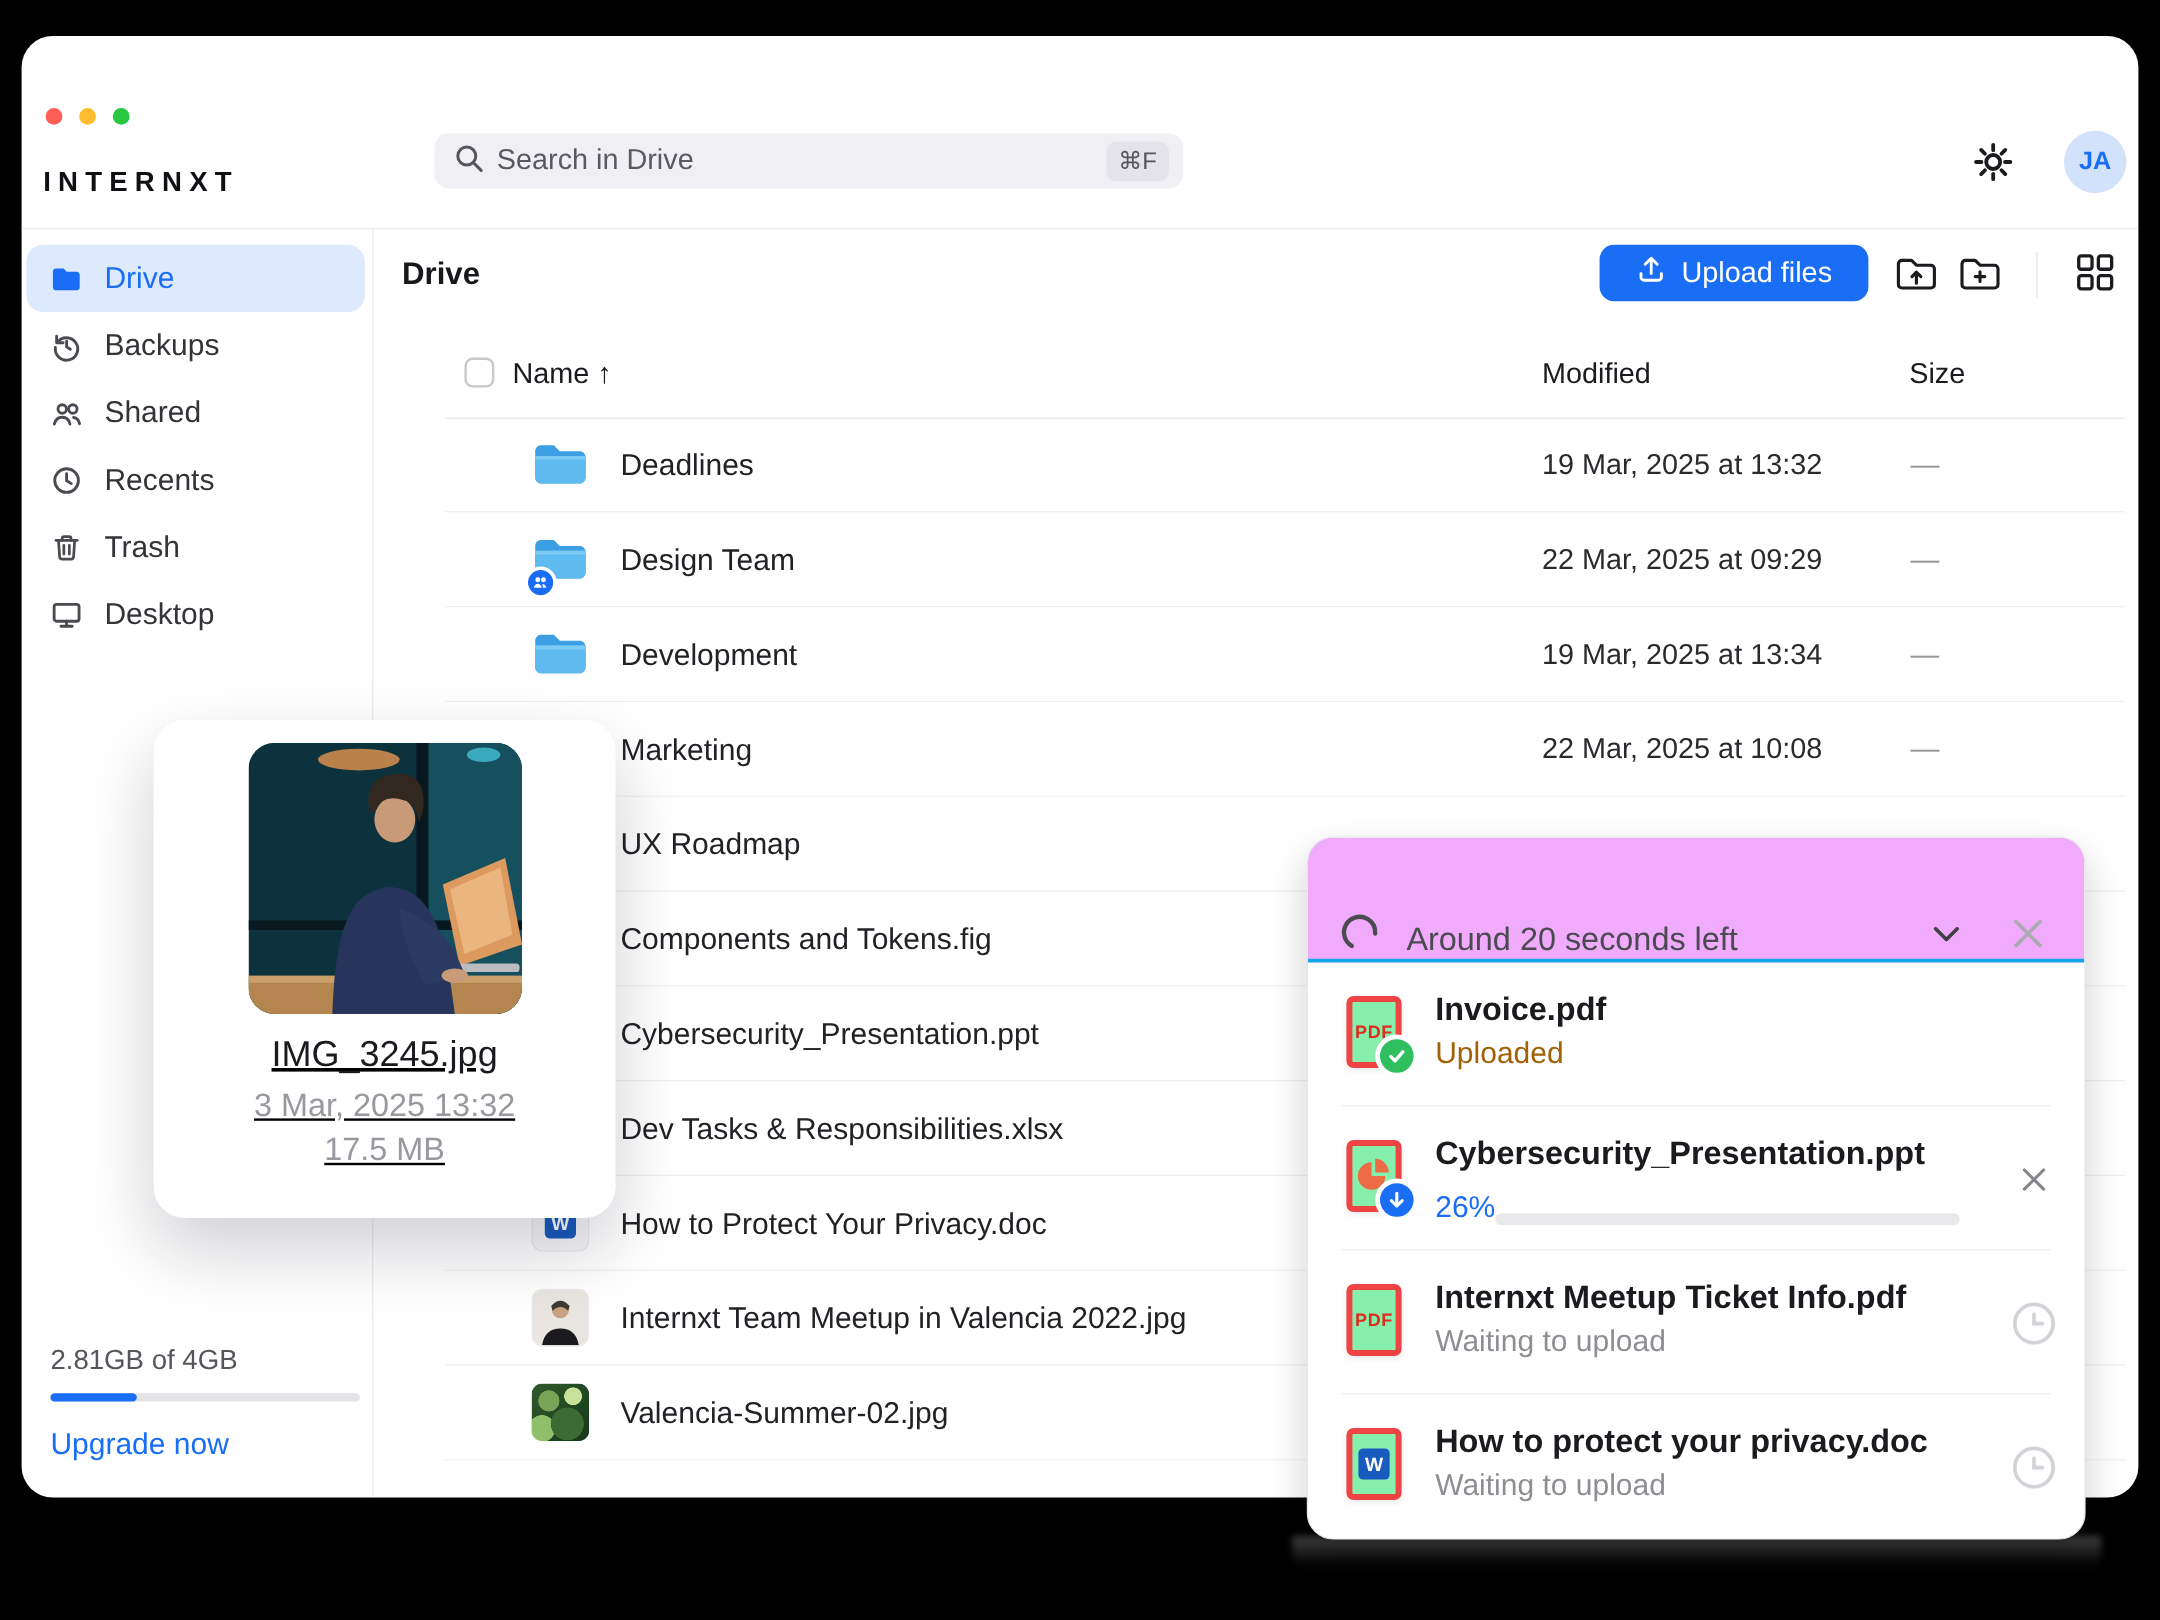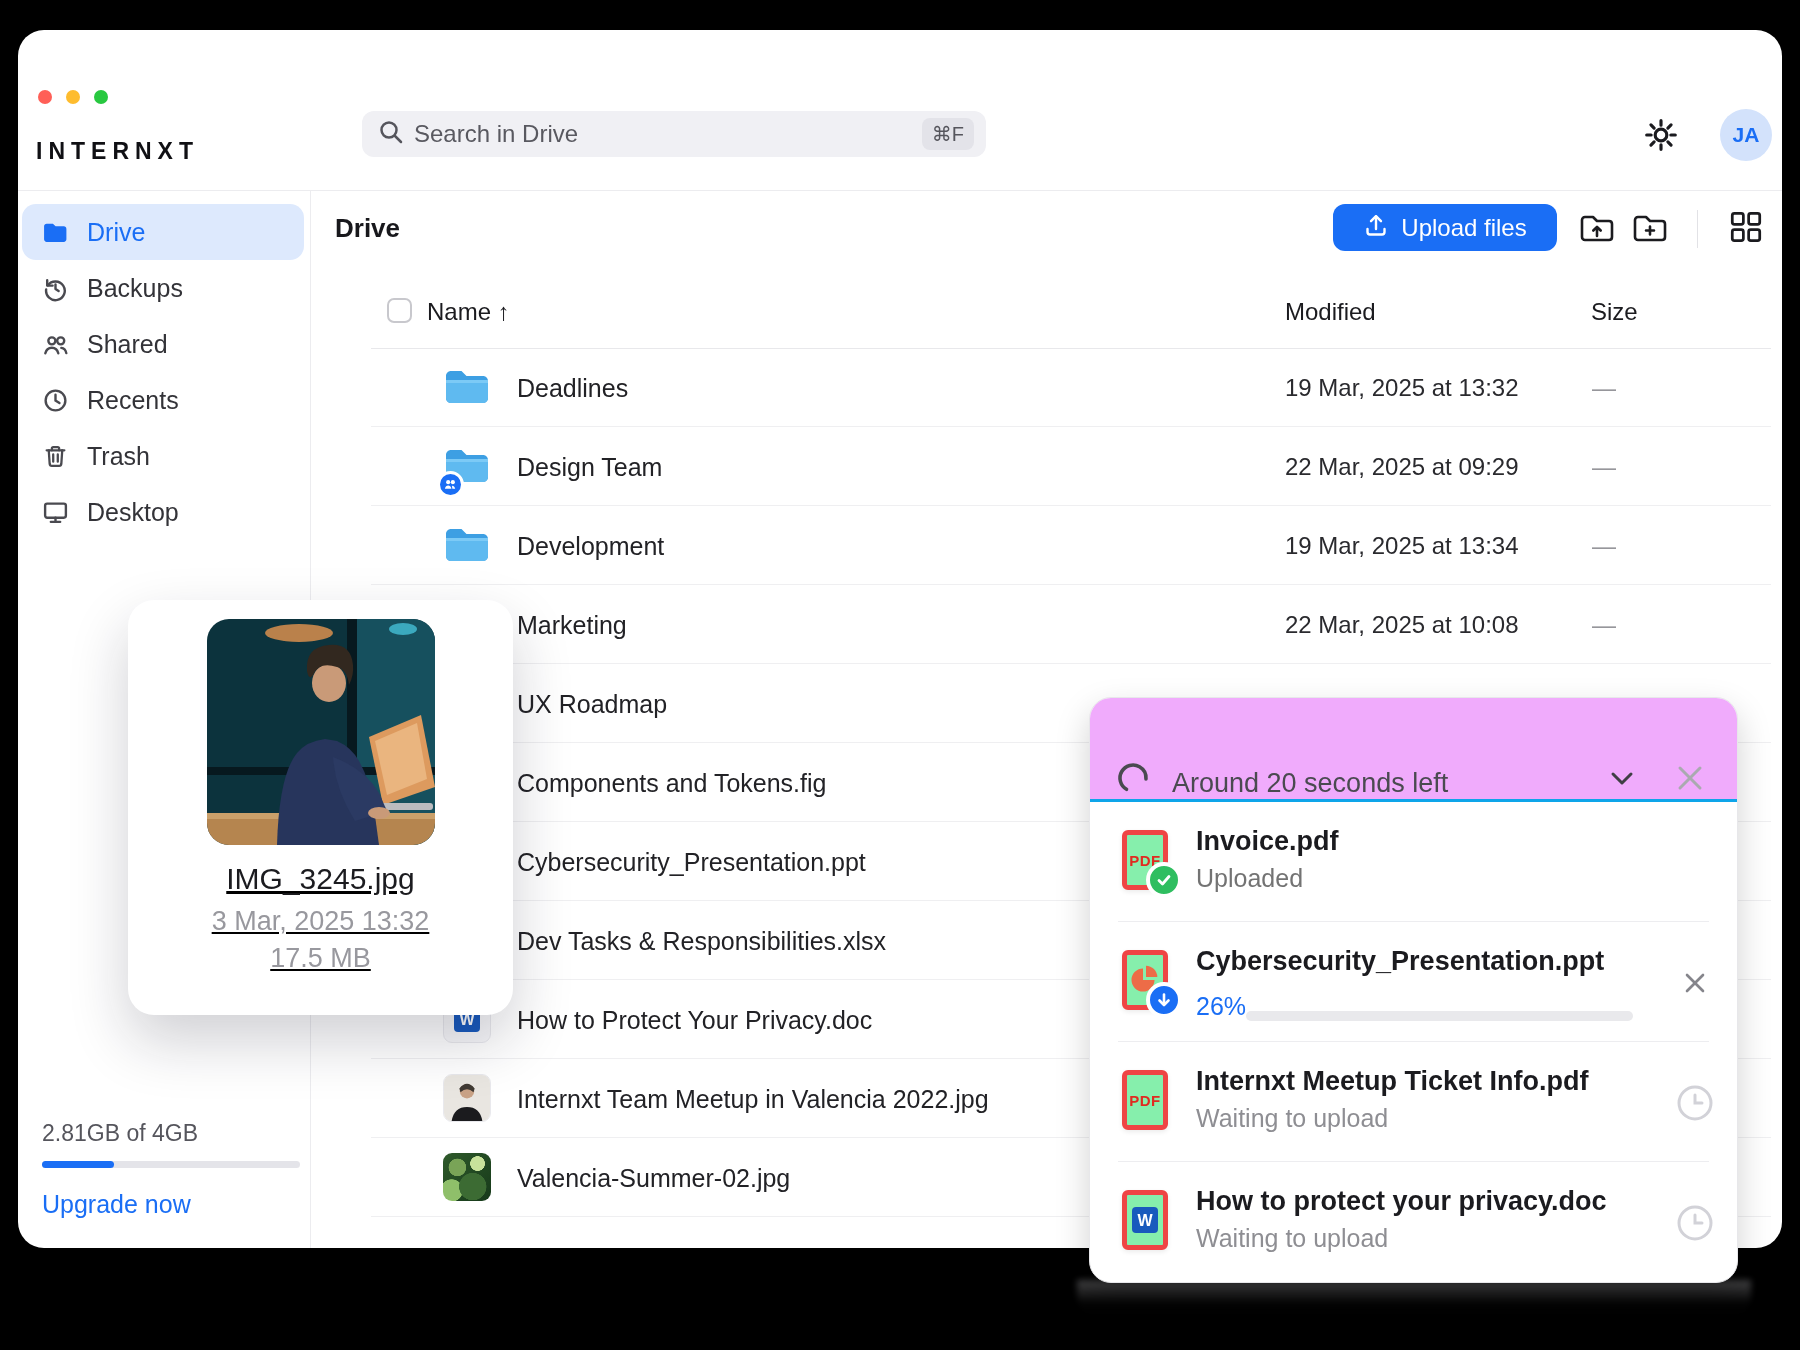--- a/index.html
+++ b/index.html
@@ -71,21 +71,21 @@
   .up-close { margin-left:26px; }
   .uitem { position:relative; height:120px; border-bottom:1px solid #ededf0; margin:0 28px; }
   .uitem:last-child { border-bottom:none; }
   .uitem .pagewrap { position:absolute; left:4px; top:28px; }
   .page { position:relative; width:46px; height:60px; background:#86efac; border:5px solid #ef4444; border-radius:6px; box-shadow:0 2px 5px rgba(0,0,0,.08); display:flex; align-items:center; justify-content:center; }
   .pdf-txt { color:#e02b20; font-weight:bold; font-size:15px; letter-spacing:.5px; }
   .badge { position:absolute; right:-14px; bottom:-8px; width:36px; height:36px; border-radius:50%; border:4px solid #fff; display:flex; align-items:center; justify-content:center; }
   .badge.done { background:#2fbe60; } .badge.down { background:#1a6ef5; }
   .uitem .uname { position:absolute; left:78px; top:24px; font-size:27px; font-weight:600; color:#1b1b1f; white-space:nowrap; }
   .uitem .ustatus { position:absolute; left:78px; top:62px; font-size:25px; color:#8e8e93; }
-  .uitem .ustatus.ok { color:#737373; }
+  .uitem .ustatus.ok { color:#a16207; }
   .uitem .prog { position:absolute; left:78px; top:70px; display:flex; align-items:flex-end; }
   .uitem .ppct { font-size:25px; color:#1a6ef5; }
   .uitem .ptrack { width:387px; height:10px; background:#e9e9ec; border-radius:5px; overflow:hidden; }
   .uitem .pfill { height:10px; background:#1a6ef5; border-radius:5px; }
   .uitem .right-ic { position:absolute; left:556px; top:40px; width:42px; height:42px; display:flex; align-items:center; justify-content:center; cursor:pointer; }
   .grain { position:absolute; left:1077px; top:1280px; width:674px; height:42px; z-index:25;
       background: linear-gradient(to bottom, rgba(70,70,72,.95), rgba(10,10,10,.4) 55%, rgba(0,0,0,0)); filter:blur(3px); border-radius:0 0 26px 26px; }
 </style>
 </head>
 <body>

